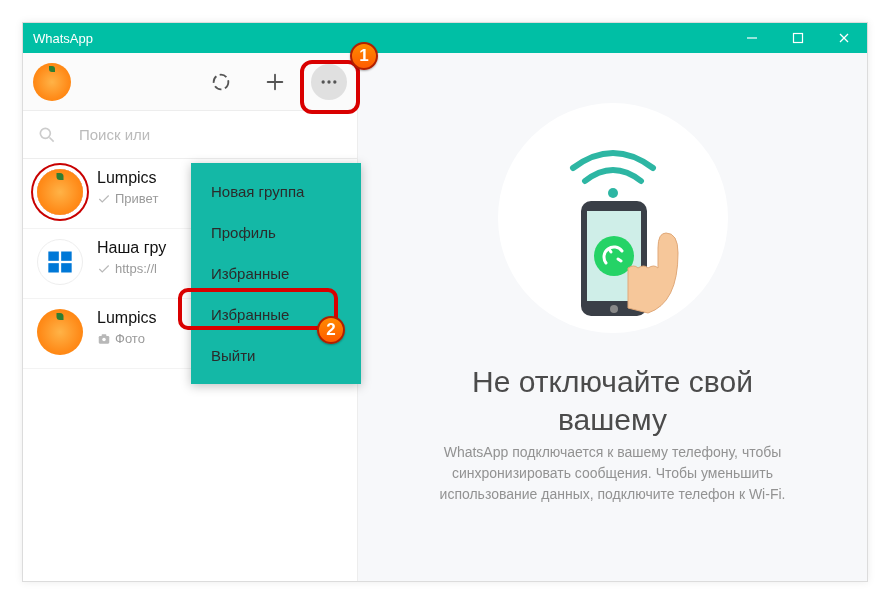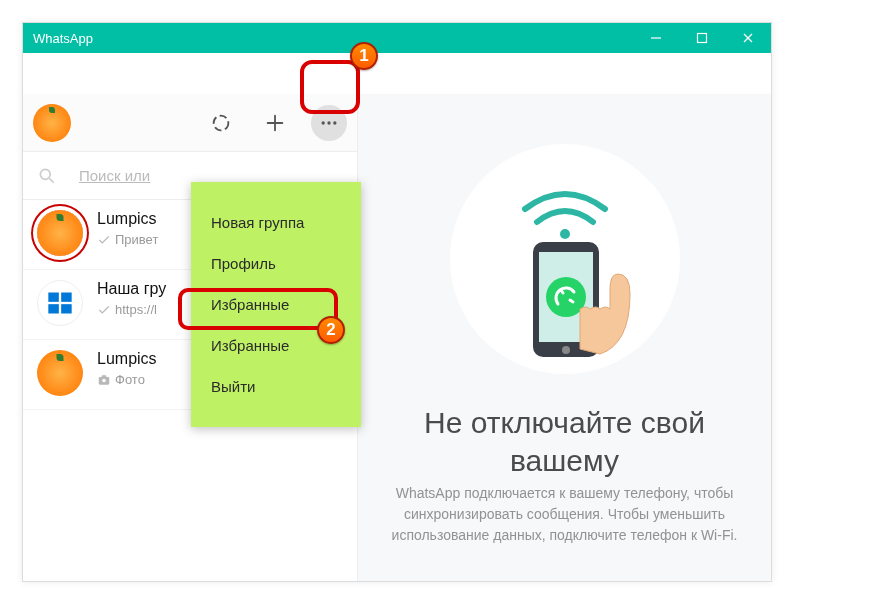--- a/index.html
+++ b/index.html
@@ -7,27 +7,26 @@
     font-family: -apple-system, "Segoe UI", Helvetica, Arial, sans-serif;
     background: #ffffff;
     width: 890px;
     height: 608px;
     overflow: hidden;
     position: relative;
   }
   .window {
     position: absolute;
     left: 22px; top: 22px;
-    width: 750px; height: 560px;
+    width: 846px; height: 560px;
     background: #fff;
     border: 1px solid #dcdcdc;
     box-shadow: 0 0 8px rgba(0,0,0,0.08);
     display: flex;
     flex-direction: column;
-    gap: 41px;
   }
   .titlebar {
     height: 30px;
     background: #00bfa5;
     display: flex;
     align-items: center;
     color: #fff;
     font-size: 13px;
     padding-left: 10px;
     position: relative;
@@ -97,21 +96,21 @@
   }
   .search-row {
     height: 48px;
     display: flex;
     align-items: center;
     padding: 0 14px;
     border-bottom: 1px solid #ededed;
     color: #aaa;
   }
   .search-row svg { width: 20px; height: 20px; margin-right: 22px; color: #ccc; }
-  .search-placeholder { font-size: 15px; color: #bbb; text-decoration: underline; }
+  .search-placeholder { font-size: 15px; color: #bbb; }
   .chat-list { flex: 1; overflow: hidden; }
   .chat-item {
     display: flex;
     align-items: flex-start;
     padding: 10px 14px;
     border-bottom: 1px solid #f3f3f3;
     height: 70px;
   }
   .chat-avatar {
     width: 46px; height: 46px;
@@ -152,25 +151,25 @@
     color: #555;
   }
   .illu { width: 260px; height: 250px; position: relative; }
   .circle { position:absolute; left:50%; top:50%; transform:translate(-50%,-50%); width:230px; height:230px; border-radius:50%; background:#fff; }
   .main-title { font-size: 30px; font-weight: 300; color: #4b4b4b; margin-top: 20px; line-height:1.25;}
   .main-desc { font-size: 14px; color: #929292; max-width: 420px; margin-top: 4px; line-height: 1.5; }
 
   
   .menu {
     position: absolute;
-    left: 168px; top: 88px;
+    left: 168px; top: 110px;
     width: 170px;
-    background: #bef264;
+    background: #14b8a6;
     box-shadow: 0 2px 10px rgba(0,0,0,0.25);
-    padding: 20px 0;
+    padding: 8px 0;
     z-index: 50;
   }
   .menu-item {
     padding: 12px 20px;
     font-size: 15px;
     color: #2b2b2b;
     cursor: pointer;
     white-space: nowrap;
   }
 

